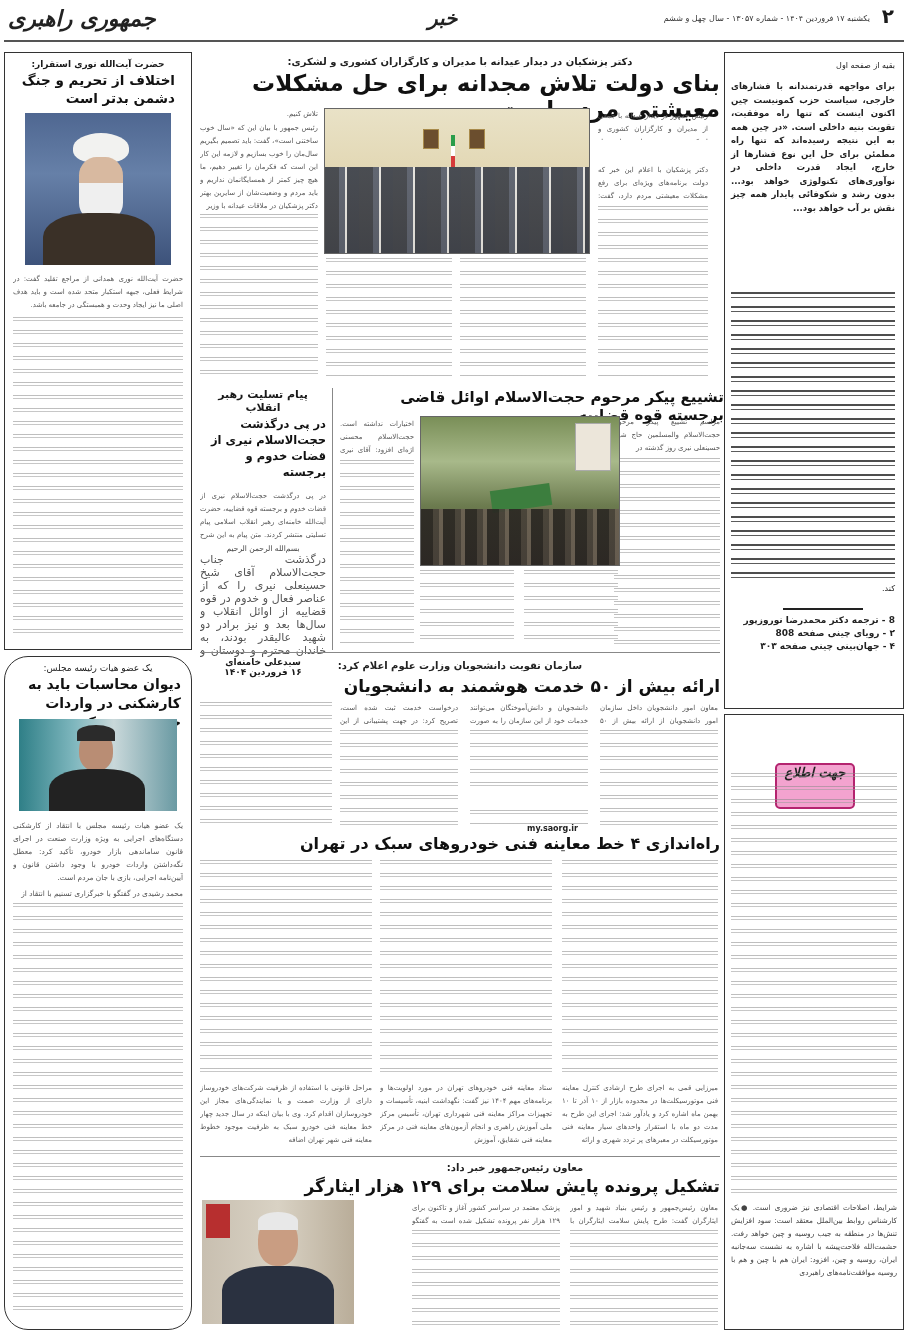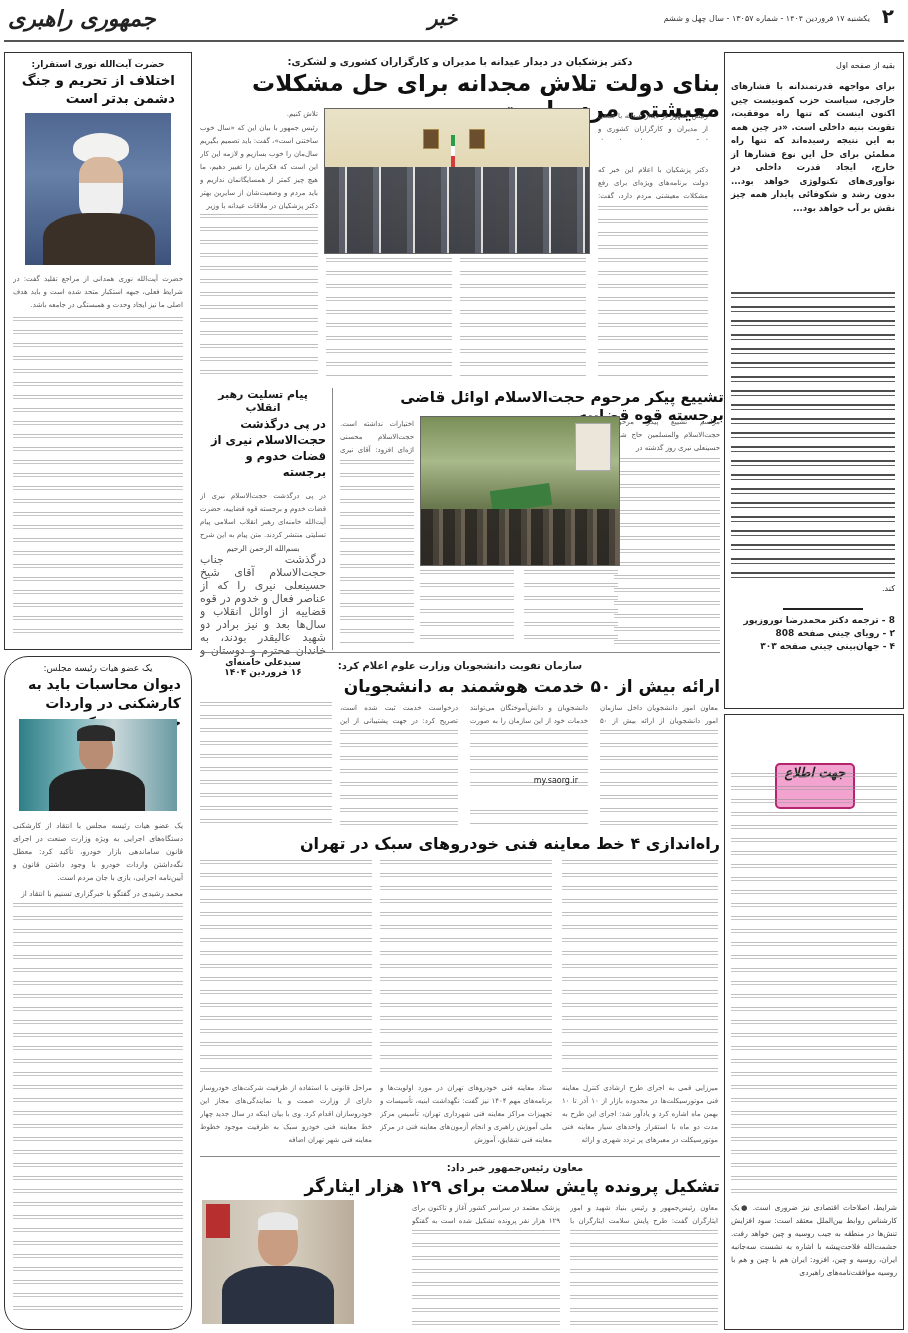--- a/index.html
+++ b/index.html
@@ -129,21 +129,21 @@
 </div>
 
 <div class="hrule" style="left:200px;width:520px;top:652px;"></div>
 
 <div class="abs kicker" style="left:200px;width:520px;top:660px;font-size:10px;">سازمان تقویت دانشجویان وزارت علوم اعلام کرد:</div>
 <div class="abs headline" style="left:200px;width:520px;top:676px;font-size:17px;">ارائه بیش از ۵۰ خدمت هوشمند به دانشجویان</div>
 <div class="col-text abs" style="right:190px;width:118px;top:702px;height:26px;">معاون امور دانشجویان داخل سازمان امور دانشجویان از ارائه بیش از ۵۰ خدمت هوشمند به دانشجویان خبر داد و گفت: جذب</div>
 <div class="filler abs" style="right:190px;width:118px;top:730px;height:96px;"></div>
 <div class="col-text abs" style="right:320px;width:118px;top:702px;height:26px;">دانشجویان و دانش‌آموختگان می‌توانند خدمات خود از این سازمان را به صورت الکترونیکی دریافت کنند و نیاز به مراجعه حضوری</div>
 <div class="filler abs" style="right:320px;width:118px;top:730px;height:60px;"></div>
-<div class="abs" style="right:330px;top:776px;font-size:8px;font-weight:normal;direction:ltr;color:#222;">my.saorg.ir</div>
+<div class="abs" style="right:330px;top:824px;font-size:8px;font-weight:bold;direction:ltr;color:#222;">my.saorg.ir</div>
 <div class="filler abs" style="right:320px;width:118px;top:810px;height:16px;"></div>
 <div class="col-text abs" style="right:450px;width:118px;top:702px;height:26px;">درخواست خدمت ثبت شده است، تصریح کرد: در جهت پشتیبانی از این خدمات به طور میانگین روزانه ۷۰۰ تماس با سازمان</div>
 <div class="filler abs" style="right:450px;width:118px;top:730px;height:96px;"></div>
 <div class="filler abs" style="left:200px;width:132px;top:702px;height:124px;"></div>
 
 <div class="abs headline" style="left:200px;width:520px;top:834px;font-size:16px;">راه‌اندازی ۴ خط معاینه فنی خودروهای سبک در تهران</div>
 <div class="filler abs" style="right:190px;width:156px;top:860px;height:220px;"></div>
 <div class="col-text abs" style="right:190px;width:156px;top:1082px;height:66px;">میرزایی قمی به اجرای طرح ارشادی کنترل معاینه فنی موتورسیکلت‌ها در محدوده بازار از ۱۰ آذر تا ۱۰ بهمن ماه اشاره کرد و یادآور شد: اجرای این طرح به مدت دو ماه با استقرار واحدهای سیار معاینه فنی موتورسیکلت در معبرهای پر تردد شهری و ارائه</div>
 <div class="filler abs" style="right:356px;width:172px;top:860px;height:220px;"></div>
 <div class="col-text abs" style="right:356px;width:172px;top:1082px;height:66px;">ستاد معاینه فنی خودروهای تهران در مورد اولویت‌ها و برنامه‌های مهم ۱۴۰۴ نیز گفت: نگهداشت ابنیه، تأسیسات و تجهیزات مراکز معاینه فنی شهرداری تهران، تأسیس مرکز ملی آموزش راهبری و انجام آزمون‌های معاینه فنی در مرکز معاینه فنی شقایق، آموزش</div>

